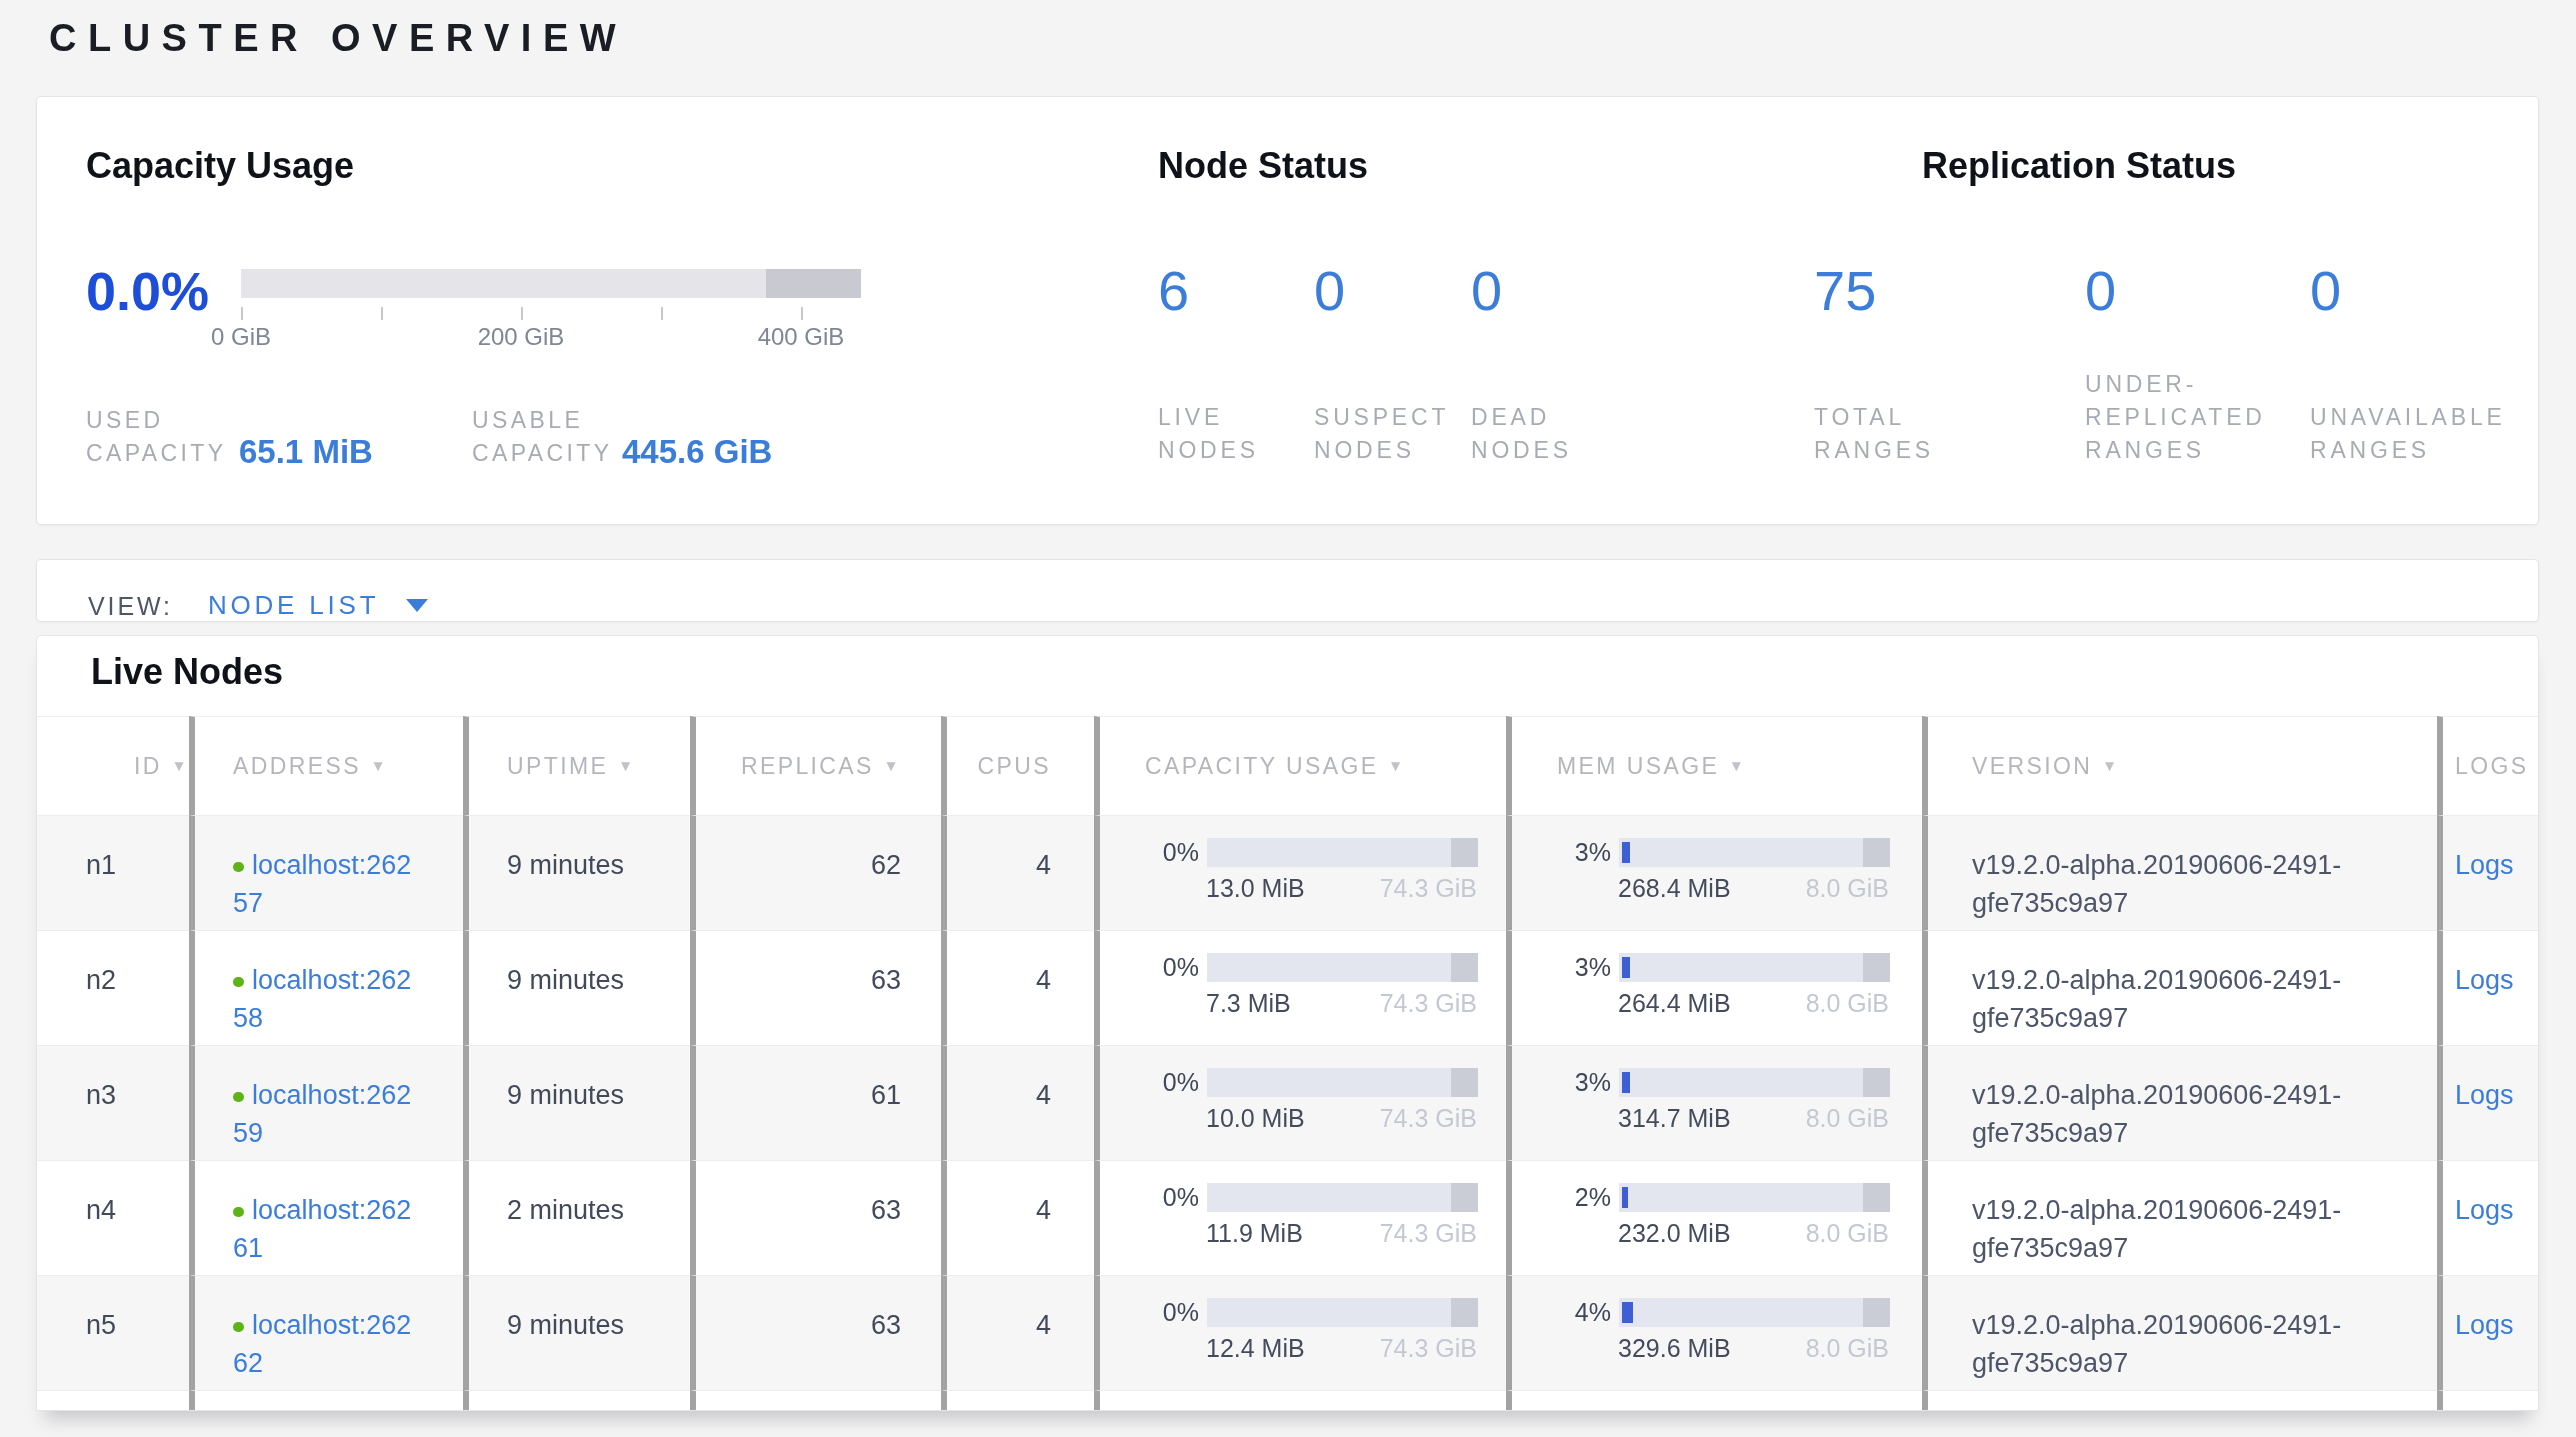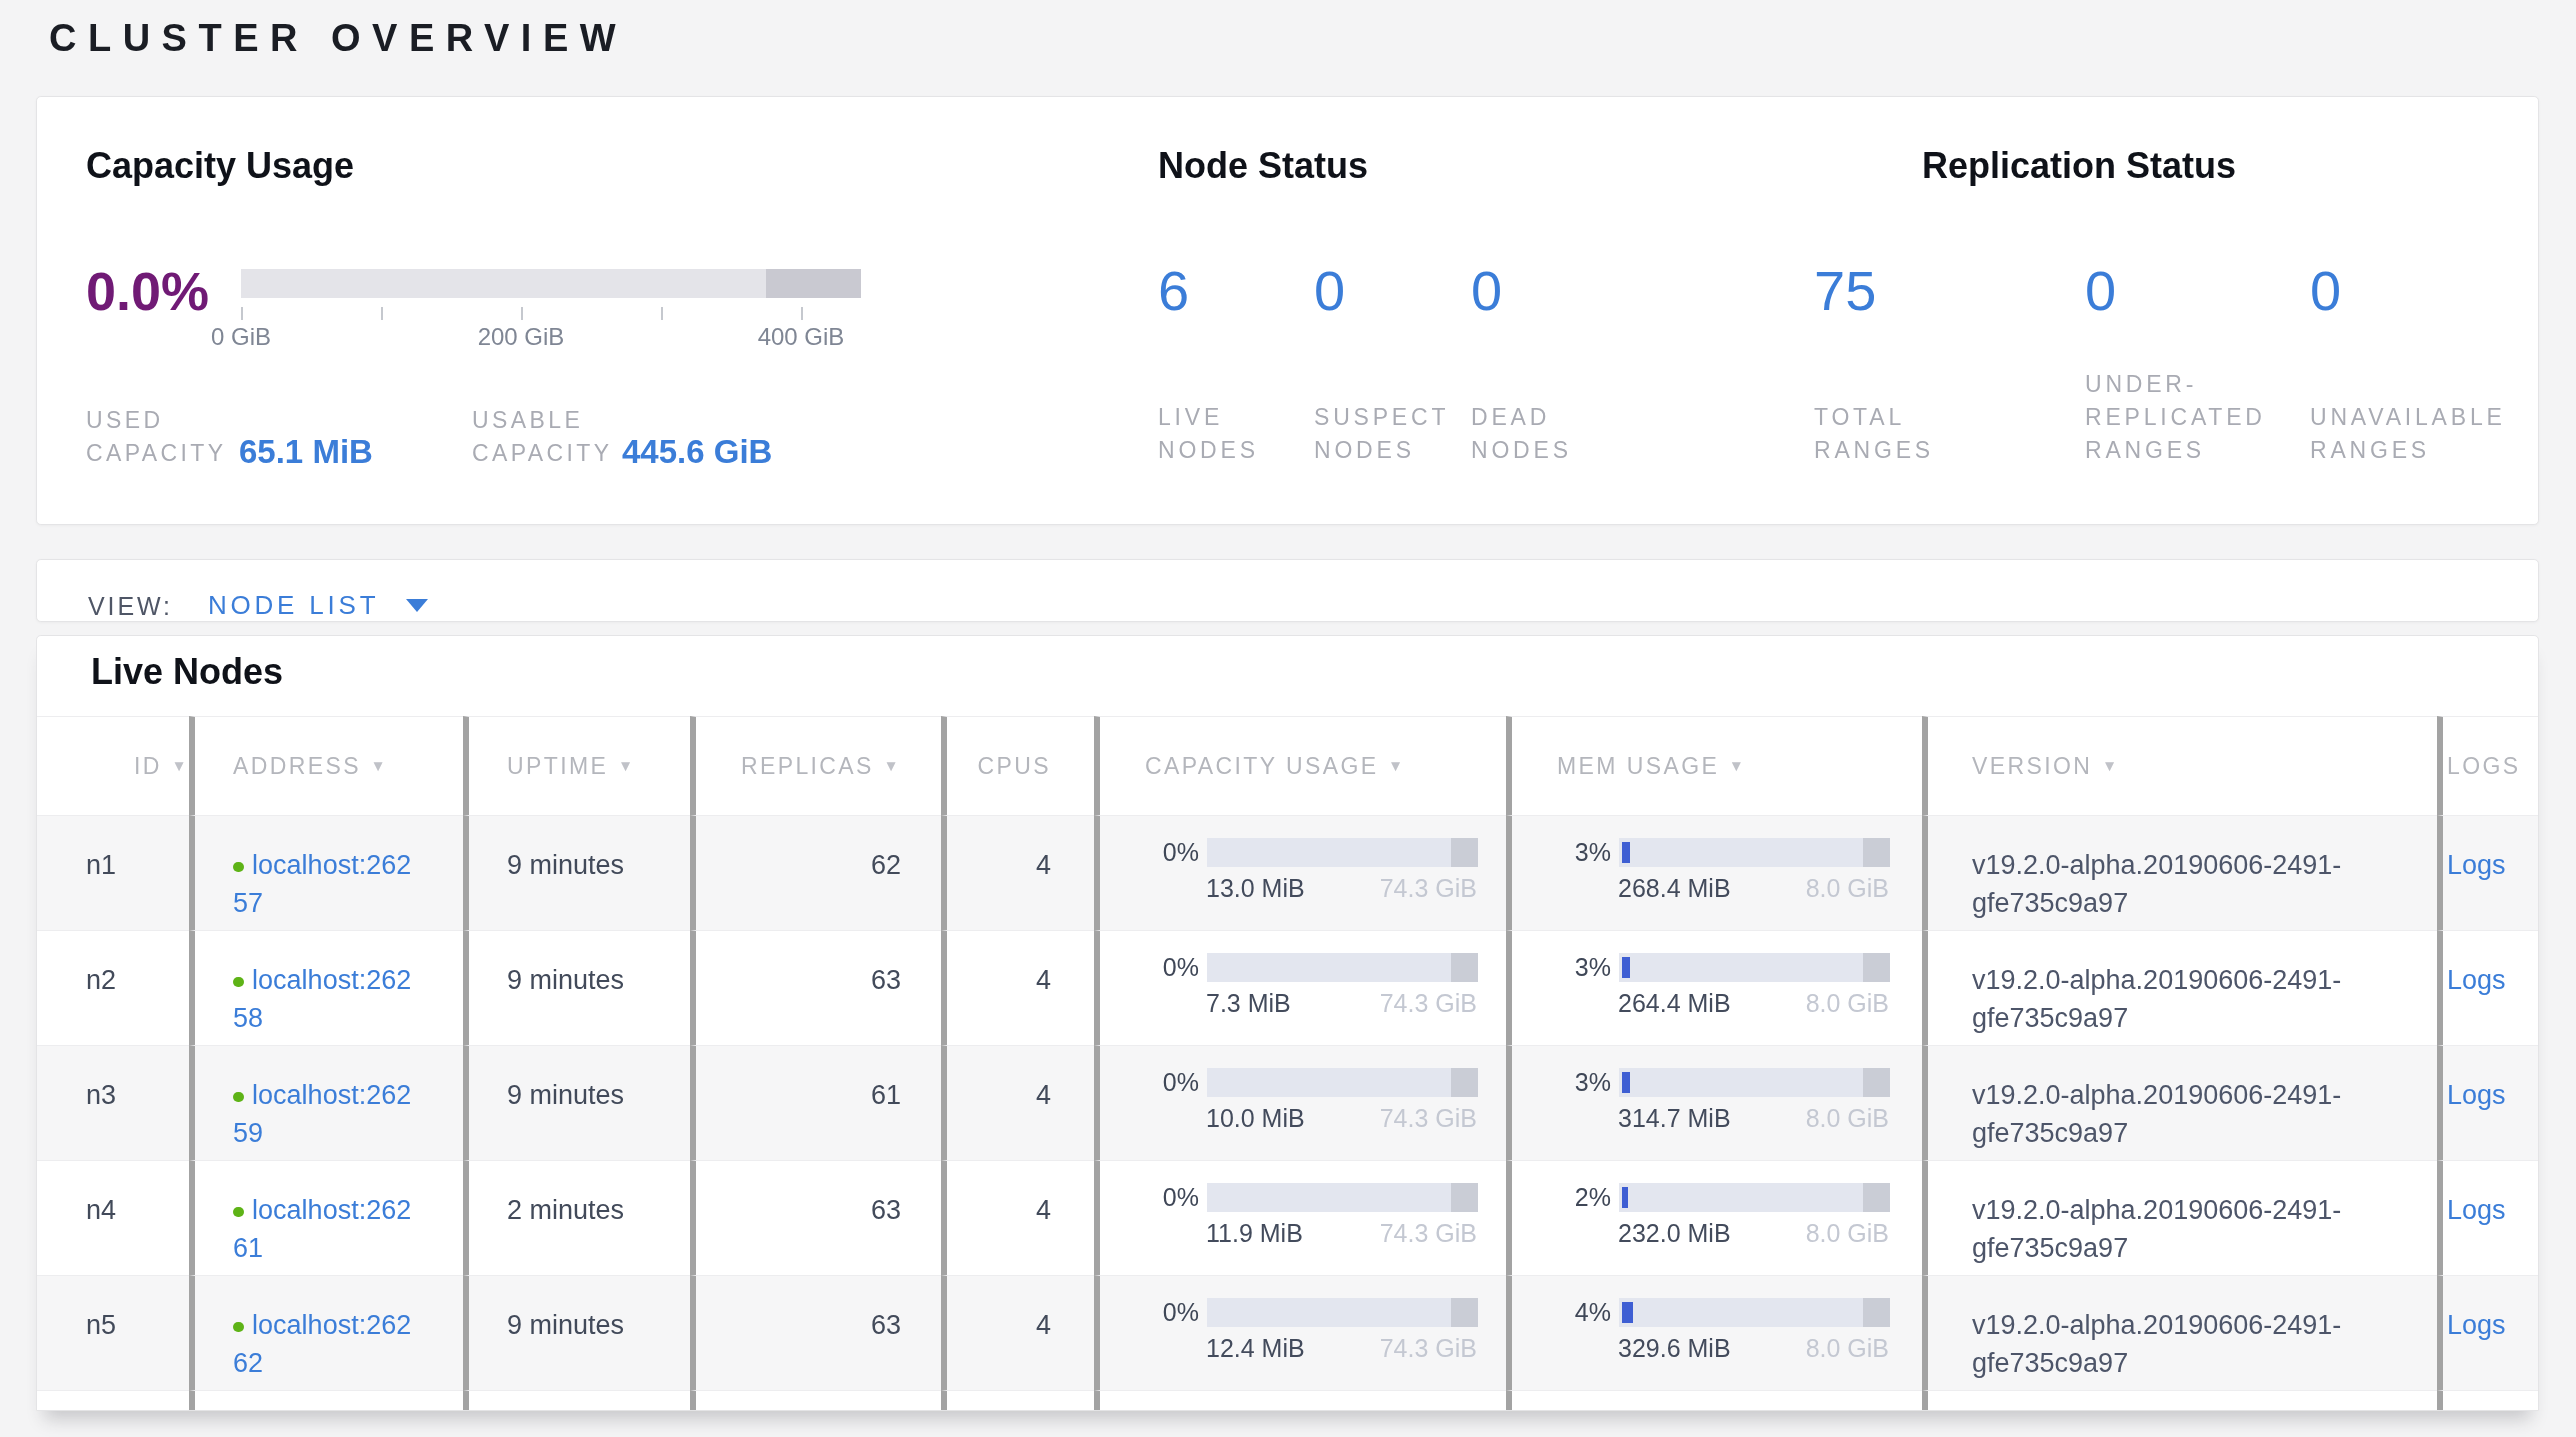--- a/index.html
+++ b/index.html
@@ -12,21 +12,21 @@
   .panel { position:absolute; left:36px; width:2503px; background:#fff;
     border:1px solid #e4e4e6; border-radius:4.8px; box-shadow:0 1px 2.9px rgba(0,0,0,0.04); }
   .panel-summary { top:96px; height:429px; }
   .panel-viewbar { top:559px; height:63px; display:flex; align-items:flex-end; padding-left:51px; }
   .panel-table  { top:635px; height:776px; border-radius:4.8px 4.8px 0 0; overflow:hidden;
     box-shadow:0 15.3px 17px -7.7px rgba(40,40,48,0.22); }
 
   .section-title { position:absolute; top:48px; font-size:36px; font-weight:700; color:#0f1219; }
 
   
-  .cap-percent { position:absolute; left:49px; top:163px; font-size:54px; font-weight:700; color:#701a75; }
+  .cap-percent { position:absolute; left:49px; top:163px; font-size:54px; font-weight:700; color:#1d4ed8; }
   .cap-bar { position:absolute; left:204px; top:172px; width:620px; height:29px; background:#e4e4e9; }
   .cap-bar-cap { position:absolute; right:0; top:0; width:95px; height:29px; background:#c9c9d1; }
   .cap-tick { position:absolute; top:210px; width:1.9px; height:12.5px; background:#c5c8ce; }
   .cap-tick-label { position:absolute; top:226px; transform:translateX(-50%); font-size:24px;
     color:#7f8694; white-space:nowrap; }
   .kv { position:absolute; top:307px; }
   .kv-label { font-size:23px; letter-spacing:3.4px; color:#a9abb3; line-height:33px; }
   .kv-value { position:absolute; top:29px; font-size:33px; font-weight:700; color:#3b7dd8; white-space:nowrap; }
 
   
@@ -50,21 +50,21 @@
     border-top:1px solid #ededef; font-size:23px; letter-spacing:2.4px; color:#b4b6bc; white-space:nowrap; }
   .sort-arrow { font-size:15.3px; color:#c0c2c8; margin-left:9.6px; }
   .cell { height:115px; border-top:1px solid #ededef; font-size:27px; color:#424a5a; }
   .row-odd  { background:#f6f6f7; }
   .row-even { background:#ffffff; }
   .stub { height:23px; background:#fff; border-top:1px solid #ededef; }
   .bl { border-left:6px solid #a3a3a3; }
 
   .p1 { padding-left:49px;justify-content:flex-end; } .p2 { padding-left:38px; } .p3 { padding-left:38px; }
   .p4 { padding-right:40px; } .p5 { padding-right:43px; }
-  .p6 { padding-left:45px; } .p7 { padding-left:45px; } .p8 { padding-left:44px; } .p9 { padding-left:4px; }
+  .p6 { padding-left:45px; } .p7 { padding-left:45px; } .p8 { padding-left:44px; } .p9 { padding-left:12px; }
   .tr { text-align:right; justify-content:flex-end; }
   .pt { padding-top:30px; line-height:38px; }
 
   a.link { color:#3b7dd8; text-decoration:none; cursor:pointer; }
   .addr { width:182px; line-height:38px; }
   .addr-text { word-break:break-all; }
   .dot { display:inline-block; width:10.5px; height:10.5px; border-radius:50%;
     background:#5eb317; margin-right:8.6px; vertical-align:1.9px; }
   .version-text { width:450px; line-height:38px; color:#4d5569; overflow-wrap:break-word; }
 

